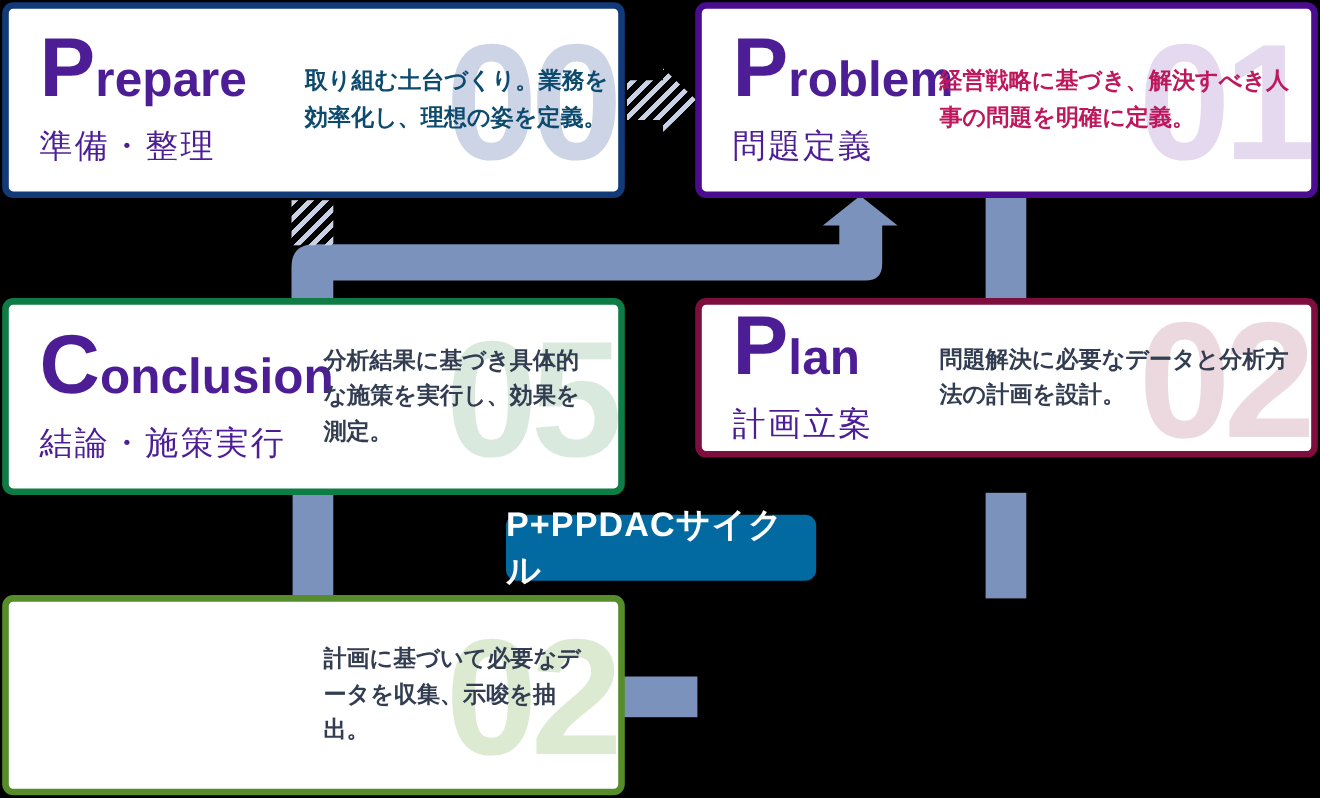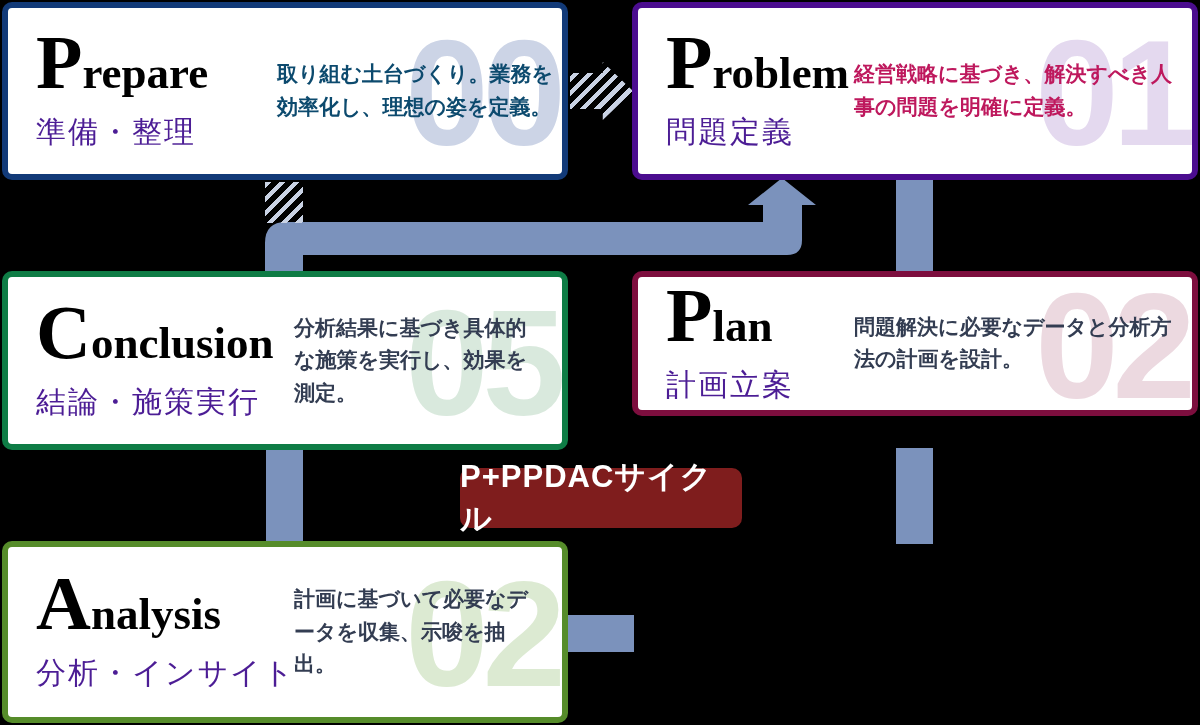--- a/index.html
+++ b/index.html
@@ -13,21 +13,21 @@
     background:#fff;border:6px solid #000;border-radius:10px;z-index:3;
   }
   #box-prepare{left:2px;top:2px;}
   #box-problem{left:632px;top:2px;}
   #box-conclusion{left:2px;top:271px;height:179px;}
   #box-plan{left:632px;top:271px;height:145px;}
   #box-analysis{left:2px;top:541px;height:182px;}
   #box-data{left:632px;top:541px;height:182px;}
 
   .title-block{position:absolute;left:28px;top:50%;transform:translateY(-50%);z-index:2;}
-  .title-en{font-weight:bold;color:#000000;line-height:0.9;white-space:nowrap;font-family:Liberation Serif, serif;}
+  .title-en{font-weight:bold;color:#4c1d95;line-height:0.9;white-space:nowrap;}
   .title-en .big{font-size:76px;}
   .title-en .rest{font-size:45px;}
   .subtitle{font-weight:normal;color:#4c1d95;font-size:30px;margin-top:16px;letter-spacing:2px;white-space:nowrap;}
 
   .desc{
     position:absolute;top:50%;transform:translateY(-50%);
     font-size:21px;line-height:1.55;color:#333d52;font-weight:600;z-index:2;
   }
   #box-prepare .desc{left:233px;width:296px;}
   #box-problem .desc{left:216px;width:320px;}
@@ -115,24 +115,20 @@
   <div class="box" id="box-plan" style="border-color: rgb(125, 14, 62);">
     <div class="title-block">
       <div class="title-en"><span class="big">P</span><span class="rest">lan</span></div>
       <div class="subtitle">計画立案</div>
     </div>
     <div class="num" style="color: rgb(236, 217, 224);">02</div>
     <div class="desc" style="color: rgb(51, 61, 82);">問題解決に必要なデータと分析方法の計画を設計。</div>
   </div>
 
   <div class="box" id="box-analysis" style="border-color: rgb(86, 140, 42);">
-    <div class="title-block">
-      <div class="title-en"><span class="big">A</span><span class="rest">nalysis</span></div>
-      <div class="subtitle">分析・インサイト</div>
-    </div>
     <div class="num" style="color: rgb(220, 234, 210);">02</div>
     <div class="desc" style="color: rgb(51, 61, 82);">計画に基づいて必要なデータを収集、示唆を抽出。</div>
   </div>
 
 
-  <div id="badge" style="background: #7f1d1d; color: rgb(255, 255, 255);">P+PPDACサイクル</div>
+  <div id="badge" style="background: #0369a1; color: rgb(255, 255, 255);">P+PPDACサイクル</div>
 
 </div>
 
 </body></html>

